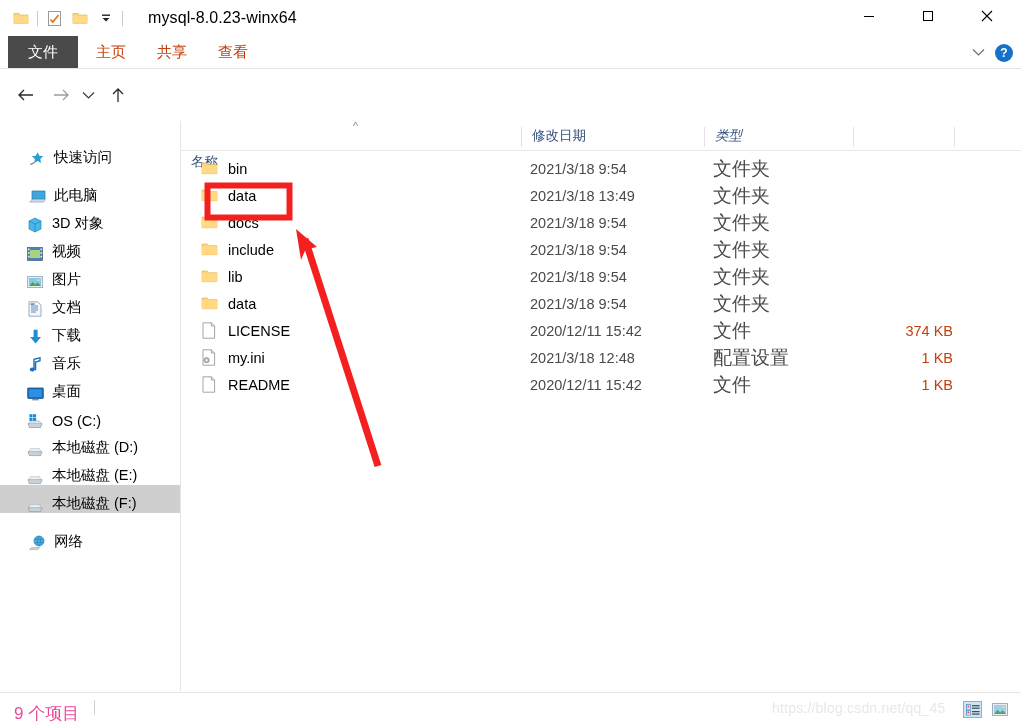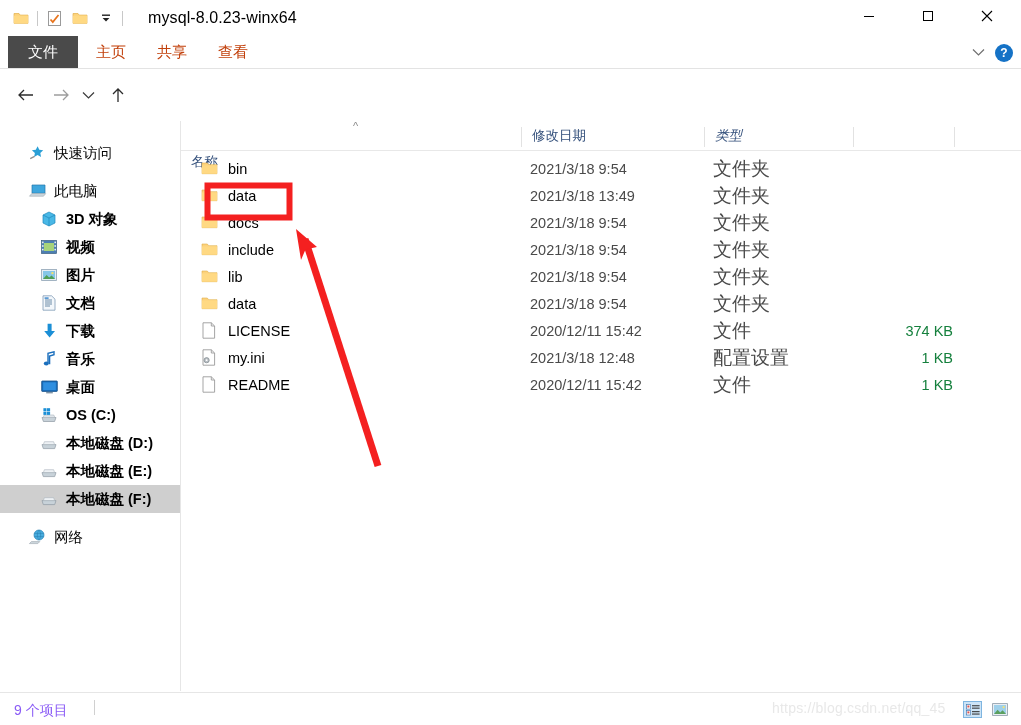--- a/index.html
+++ b/index.html
@@ -63,47 +63,47 @@
   .searchbox {
     position:absolute; left:758px; top:80px; width:247px; height:30px;
     border:1px solid #d5d5d5; background:#fff; display:flex; align-items:center;
   }
   .search-ico { margin-left:10px; margin-right:8px; display:flex; }
   .search-ph { font-size:14.5px; color:#6d6d6d; white-space:nowrap; }
 
   
   .sidebar { position:absolute; left:0; top:121px; width:181px; height:570px; background:#fff;
              border-right:1px solid #e6e6e6; overflow:hidden; }
-  .nav-item { position:relative; height:28px; display:flex; align-items:center; font-size:14.5px; color:#000; white-space:nowrap; }
+  .nav-item { position:relative; height:28px; display:flex; align-items:flex-end; font-size:14.5px; color:#000; white-space:nowrap; }
   .nav-item .ico { width:22px; display:flex; align-items:center; justify-content:center; margin-right:6px; flex:0 0 22px; }
   .nav-item.lvl0 { padding-left:26px; }
-  .nav-item.lvl1 { padding-left:38px;font-weight:bold; }
+  .nav-item.lvl1 { padding-left:24px; }
   .nav-item.sel  { background:#cfcfcf; }
   .nav-gap { height:10px; }
 
   
   .filepane { position:absolute; left:181px; top:121px; width:840px; height:570px; background:#fff; }
   .colhdr { position:absolute; left:0; top:0; width:840px; height:30px; }
   .colhdr .cell { position:absolute; top:0; height:30px; display:flex; align-items:center;
                   font-size:13.5px; color:#35517c; padding-left:10px; }
   .colhdr .divider { position:absolute; top:6px; width:1px; height:20px; background:#e2e2e2; }
   .sort-caret { position:absolute; left:172px; top:-1px; font-size:11px; color:#8a8a8a; }
   .hdr-underline { position:absolute; left:0; top:29px; width:840px; height:1px; background:#e8e8e8; }
 
   .rows { position:absolute; left:0; top:34px; width:840px; }
   .row { position:relative; height:27px; }
   .row .name { position:absolute; left:18px; top:0; height:27px; display:flex; align-items:center; font-size:14.5px; color:#000; }
   .row .name .ico { width:20px; display:flex; align-items:center; justify-content:center; margin-right:9px; }
   .row .date { position:absolute; left:349px; top:0; height:27px; display:flex; align-items:center; font-size:14.5px; color:#4a4a4a; }
   .row .type { position:absolute; left:532px; top:0; height:27px; display:flex; align-items:center; font-size:19px; color:#4a4a4a; }
-  .row .size { position:absolute; left:600px; width:172px; top:0; height:27px; display:flex; align-items:center; justify-content:flex-end; font-size:14.5px; color:#15803d; }
+  .row .size { position:absolute; left:600px; width:172px; top:0; height:27px; display:flex; align-items:center; justify-content:flex-end; font-size:14.5px; color:#c2410c; }
 
   
   .statusbar { position:absolute; left:0; top:692px; width:1021px; height:33px; background:#fff; border-top:1px solid #e6e6e6; }
-  .status-text { position:absolute; left:14px; top:9px; font-size:14px; color:#8b5cf6; }
+  .status-text { position:absolute; left:14px; top:9px; font-size:17px; color:#ec4899; }
   .status-sep { position:absolute; left:94px; top:700px; width:1px; height:15px; background:#d0d0d0; }
   .viewbtn { position:absolute; top:701px; width:19px; height:17px; display:flex; align-items:center; justify-content:center; }
   .viewbtn.details { left:963px; background:#cce4f7; border:1px solid #7fb5e0; }
   .viewbtn.thumbs  { left:990px; }
   .watermark { position:absolute; left:772px; top:700px; font-size:14px; color:#e8e8e8; white-space:nowrap; letter-spacing:0.2px; }
 
   
   .overlay { position:absolute; left:0; top:0; width:1021px; height:725px; pointer-events:none; }
 </style>
 </head>

